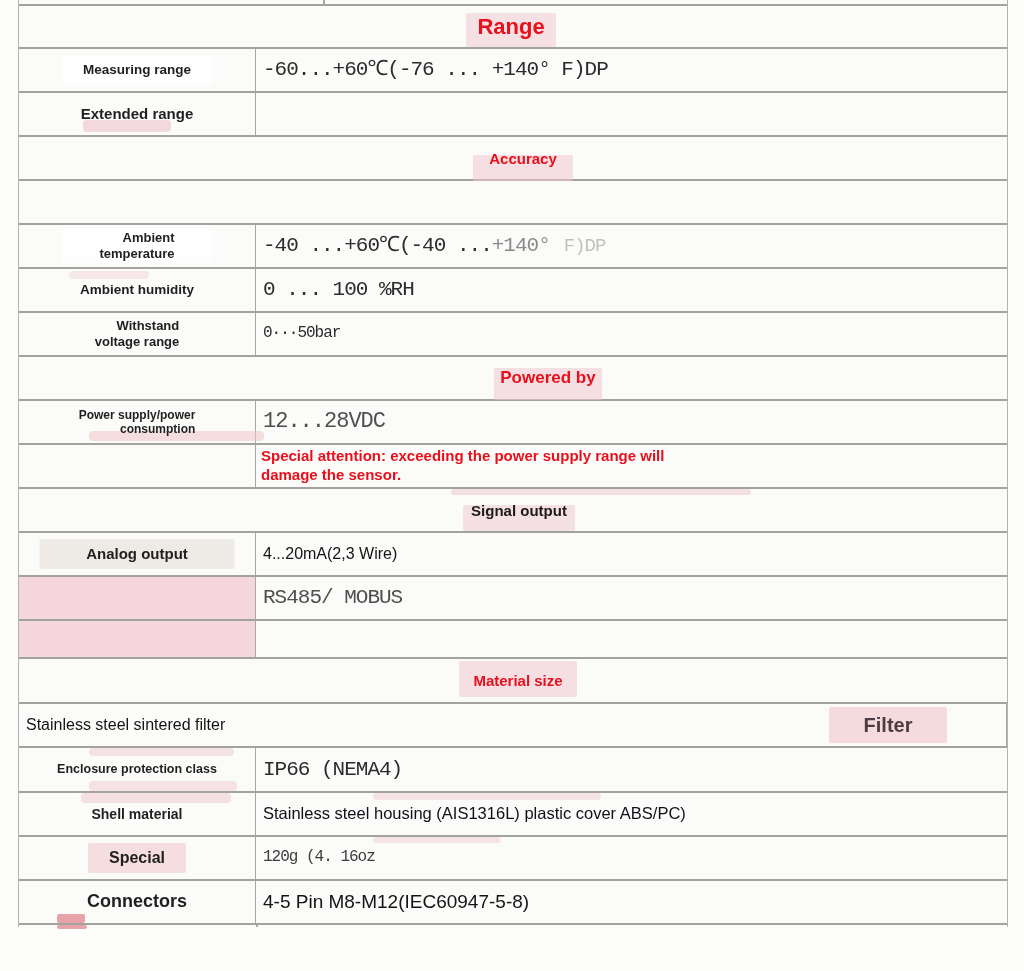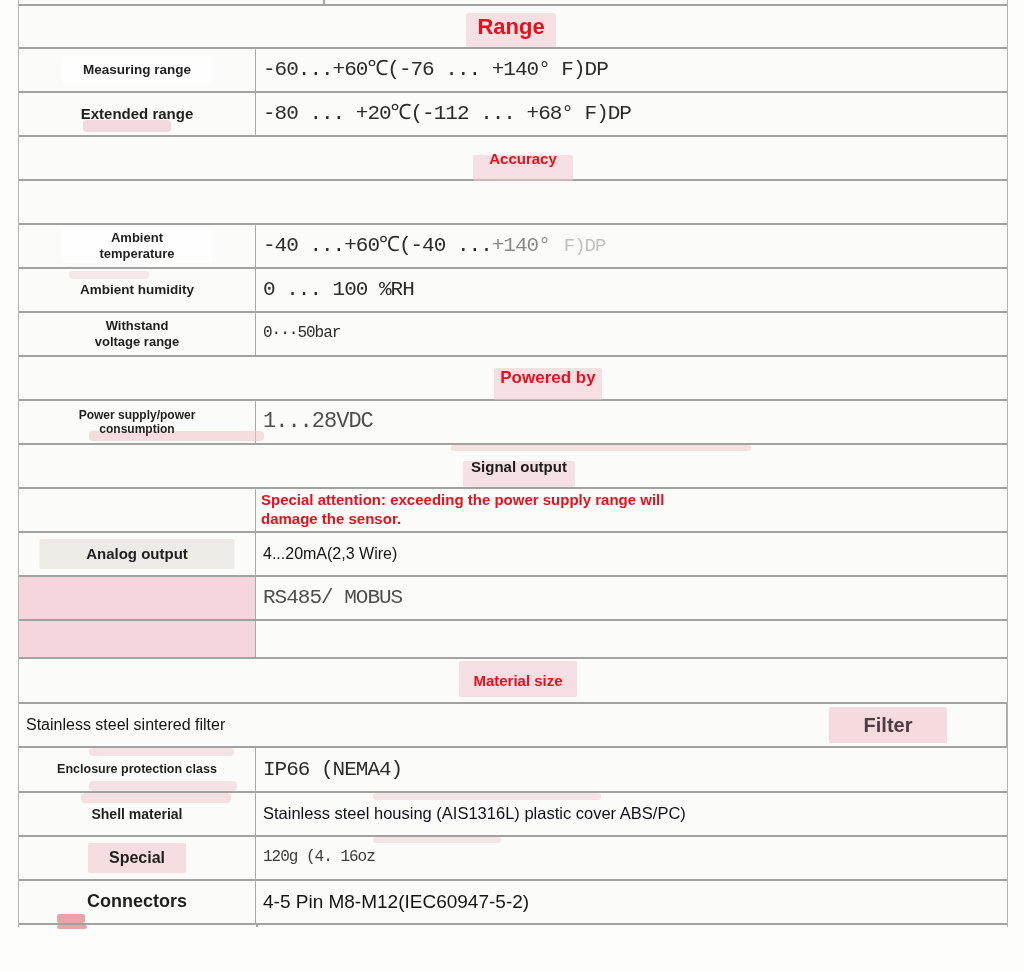--- a/index.html
+++ b/index.html
@@ -3,21 +3,21 @@
 <meta charset="utf-8">
 <style>
   html,body{margin:0;padding:0;}
   body{width:1024px;height:971px;background:#fdfdfc;font-family:"Liberation Sans",sans-serif;}
   .canvas{position:relative;width:1024px;height:971px;background:#fdfdfc;overflow:hidden;}
   .spec-table{position:absolute;left:18px;top:0;width:988px;
     border-left:1px solid #b3b3b3;border-right:1px solid #b3b3b3;}
   .row{position:relative;display:flex;border-top:2px solid #a2a2a0;background:#fbfbf9;box-sizing:border-box;}
   .h4{height:4px}.h38{height:38px}.h43{height:43px}.h44{height:44px}.h45{height:45px}
   .cell{position:relative;box-sizing:border-box;}
-  .label-cell{width:237px;border-right:1.5px solid #a8a8a6;display:flex;align-items:center;justify-content:center;text-align:center;}
+  .label-cell{width:237px;border-right:1.5px solid #a8a8a6;display:flex;align-items:center;justify-content:center;text-align:right;}
   .value-cell{flex:1;display:flex;align-items:center;padding-left:7px;overflow:hidden;}
   .header-cell{flex:1;display:flex;align-items:center;justify-content:center;}
   .lab{font-weight:bold;color:#1f1f1f;white-space:pre-line;line-height:1.2;position:relative;z-index:2;}
   .val{position:relative;z-index:2;white-space:pre-line;line-height:1.2;}
   .tw{font-family:"Liberation Mono","DejaVu Sans Mono",monospace;letter-spacing:-1px;color:#2c2c2c;font-weight:400;}
   .bold{font-weight:normal;color:#141414;}
   .hdr-wrap{position:relative;display:inline-flex;align-items:center;justify-content:center;}
   .hdr-text{position:relative;z-index:2;font-weight:bold;}
   .red{color:#e8101c;}
   .dark{color:#1b1b1b;}
@@ -70,23 +70,20 @@
       <div class="cell value-cell">
         <span class="val tw f21">-60...+60℃(-76 ... +140° F)DP</span>
       </div>
     </div>
 
     <div class="row h44">
       <div class="cell label-cell">
         <span class="smear" style="left:64px;bottom:3px;width:88px;height:12px;opacity:.6;"></span>
         <span class="lab f15">Extended range</span>
       </div>
-      <div class="cell value-cell">
-        <span class="val tw f21">-80 ... +20℃(-112 ... +68° F)DP</span>
-      </div>
     </div>
 
     <div class="row h44">
       <div class="cell header-cell">
         <span class="hdr-wrap" style="left:10px;">
           <span class="hl pink" style="width:100px;height:26px;margin-top:10px;"></span>
           <span class="hdr-text red f15">Accuracy</span>
         </span>
       </div>
     </div>
@@ -138,43 +135,43 @@
       </div>
     </div>
 
     <div class="row h44">
       <div class="cell label-cell">
         <span class="smear" style="left:70px;bottom:2px;width:175px;height:10px;opacity:.55;"></span>
         <span class="lab f12">Power supply/power
 consumption</span>
       </div>
       <div class="cell value-cell">
-        <span class="val tw f22 gray-val">1...28VDC</span>
-      </div>
-    </div>
-
-    <div class="row h44">
-      <span class="smear" style="left:432px;top:0;width:300px;height:6px;"></span>
-      <div class="cell header-cell">
-        <span class="hdr-wrap" style="left:6px;">
-          <span class="hl palepink" style="width:112px;height:26px;margin-top:8px;"></span>
-          <span class="hdr-text dark f15">Signal output</span>
-        </span>
+        <span class="val tw f22 gray-val">12...28VDC</span>
       </div>
     </div>
 
     <div class="row h44">
       <div class="cell label-cell"></div>
       <div class="cell value-cell" style="padding-left:5px;">
         <span class="val note">Special attention: exceeding the power supply range will
 damage the sensor.</span>
       </div>
     </div>
 
     <div class="row h44">
+      <span class="smear" style="left:432px;top:0;width:300px;height:6px;"></span>
+      <div class="cell header-cell">
+        <span class="hdr-wrap" style="left:6px;">
+          <span class="hl palepink" style="width:112px;height:26px;margin-top:8px;"></span>
+          <span class="hdr-text dark f15">Signal output</span>
+        </span>
+      </div>
+    </div>
+
+    <div class="row h44">
       <div class="cell label-cell">
         <span class="hl warmgray" style="width:195px;height:30px;"></span>
         <span class="lab f15">Analog output</span>
       </div>
       <div class="cell value-cell">
         <span class="val bold f20">4...20mA(2,3 Wire)</span>
       </div>
     </div>
 
     <div class="row h44">
@@ -242,21 +239,21 @@
         <span class="val tw f20" style="color:#3c3c3c;">120g (4. 16oz</span>
       </div>
     </div>
 
     <div class="row h44">
       <div class="cell label-cell">
         <span class="smear-strong" style="left:38px;bottom:0;width:28px;height:9px;"></span>
         <span class="lab f18">Connectors</span>
       </div>
       <div class="cell value-cell">
-        <span class="val bold f19">4-5 Pin M8-M12(IEC60947-5-2)</span>
+        <span class="val bold f19">4-5 Pin M8-M12(IEC60947-5-8)</span>
       </div>
     </div>
 
     <div class="row h4">
       <span class="stub" style="left:237px;"></span>
       <span class="smear-strong" style="left:38px;top:0;width:30px;height:4px;"></span>
     </div>
 
   </div>
 </div>

